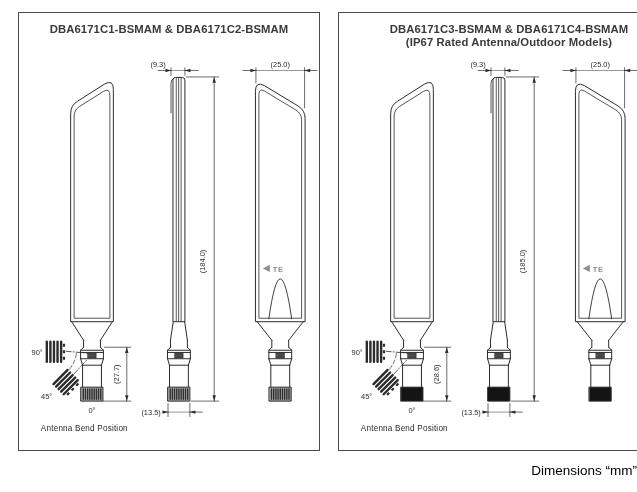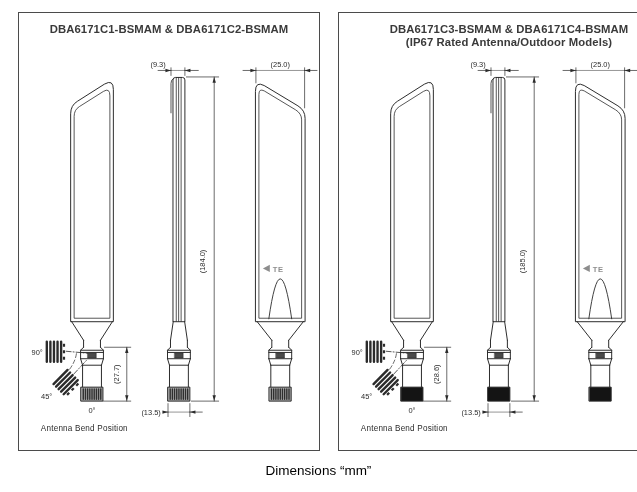--- a/index.html
+++ b/index.html
@@ -25,21 +25,21 @@
     fill:var(--line,#2b2b2b); text-anchor:middle;
   }
   .labels text.ta-start { text-anchor:start; }
   .labels text.ta-end   { text-anchor:end; }
   .labels text.bend-label { font-size:8.2px; letter-spacing:0.2px; }
   .labels text.logo-text {
     font-size:7.6px; font-weight:bold; fill:var(--logo-gray,#8d8d8d);
     letter-spacing:0.5px;
   }
   .caption {
-    position:absolute; top:463px; left:0; right:0; text-align:center;
+    position:absolute; top:463px; left:0; right:0; text-align:right;
     font-size:13.5px; color:#000;
   }
   .defs-svg { position:absolute; width:0; height:0; }
 </style>
 </head>
 <body>
 
 <div class="stage">
 
   <svg class="defs-svg" aria-hidden="true">

